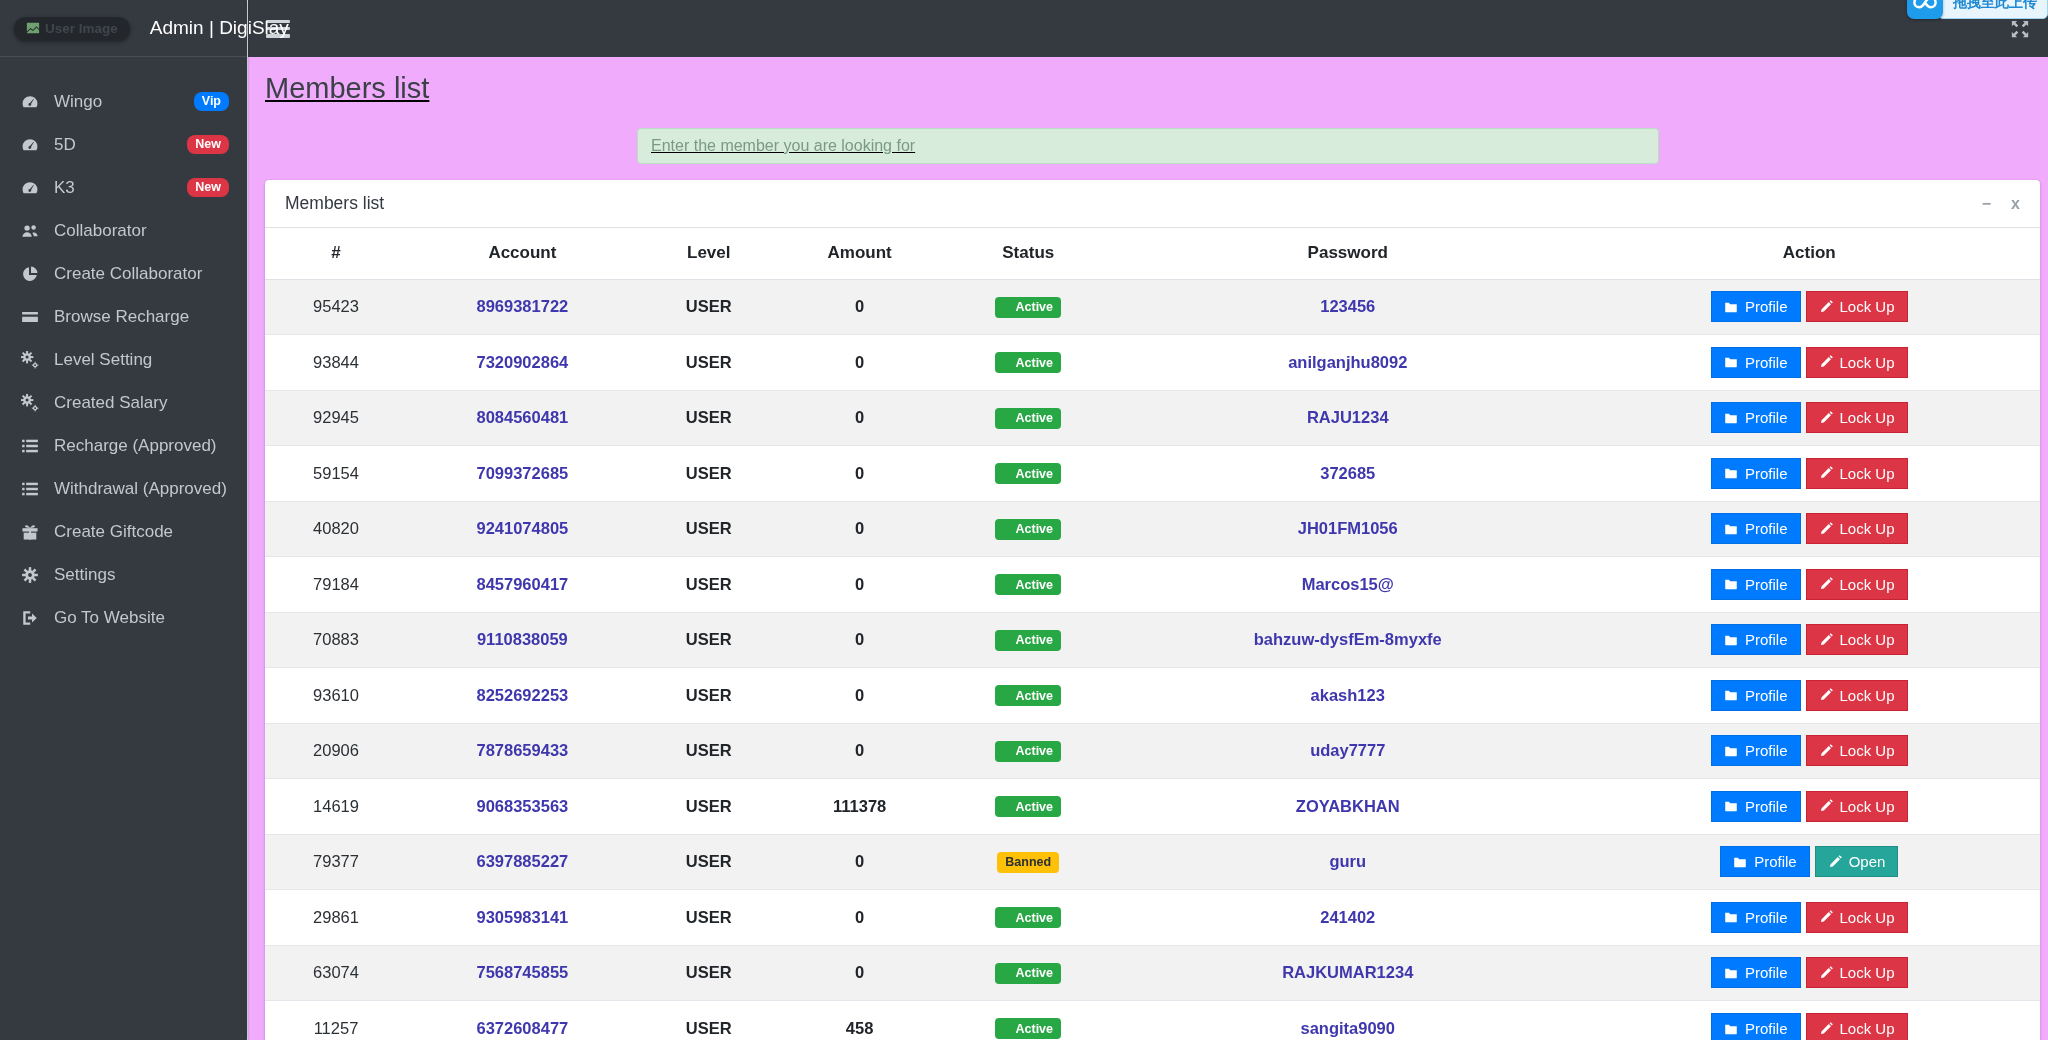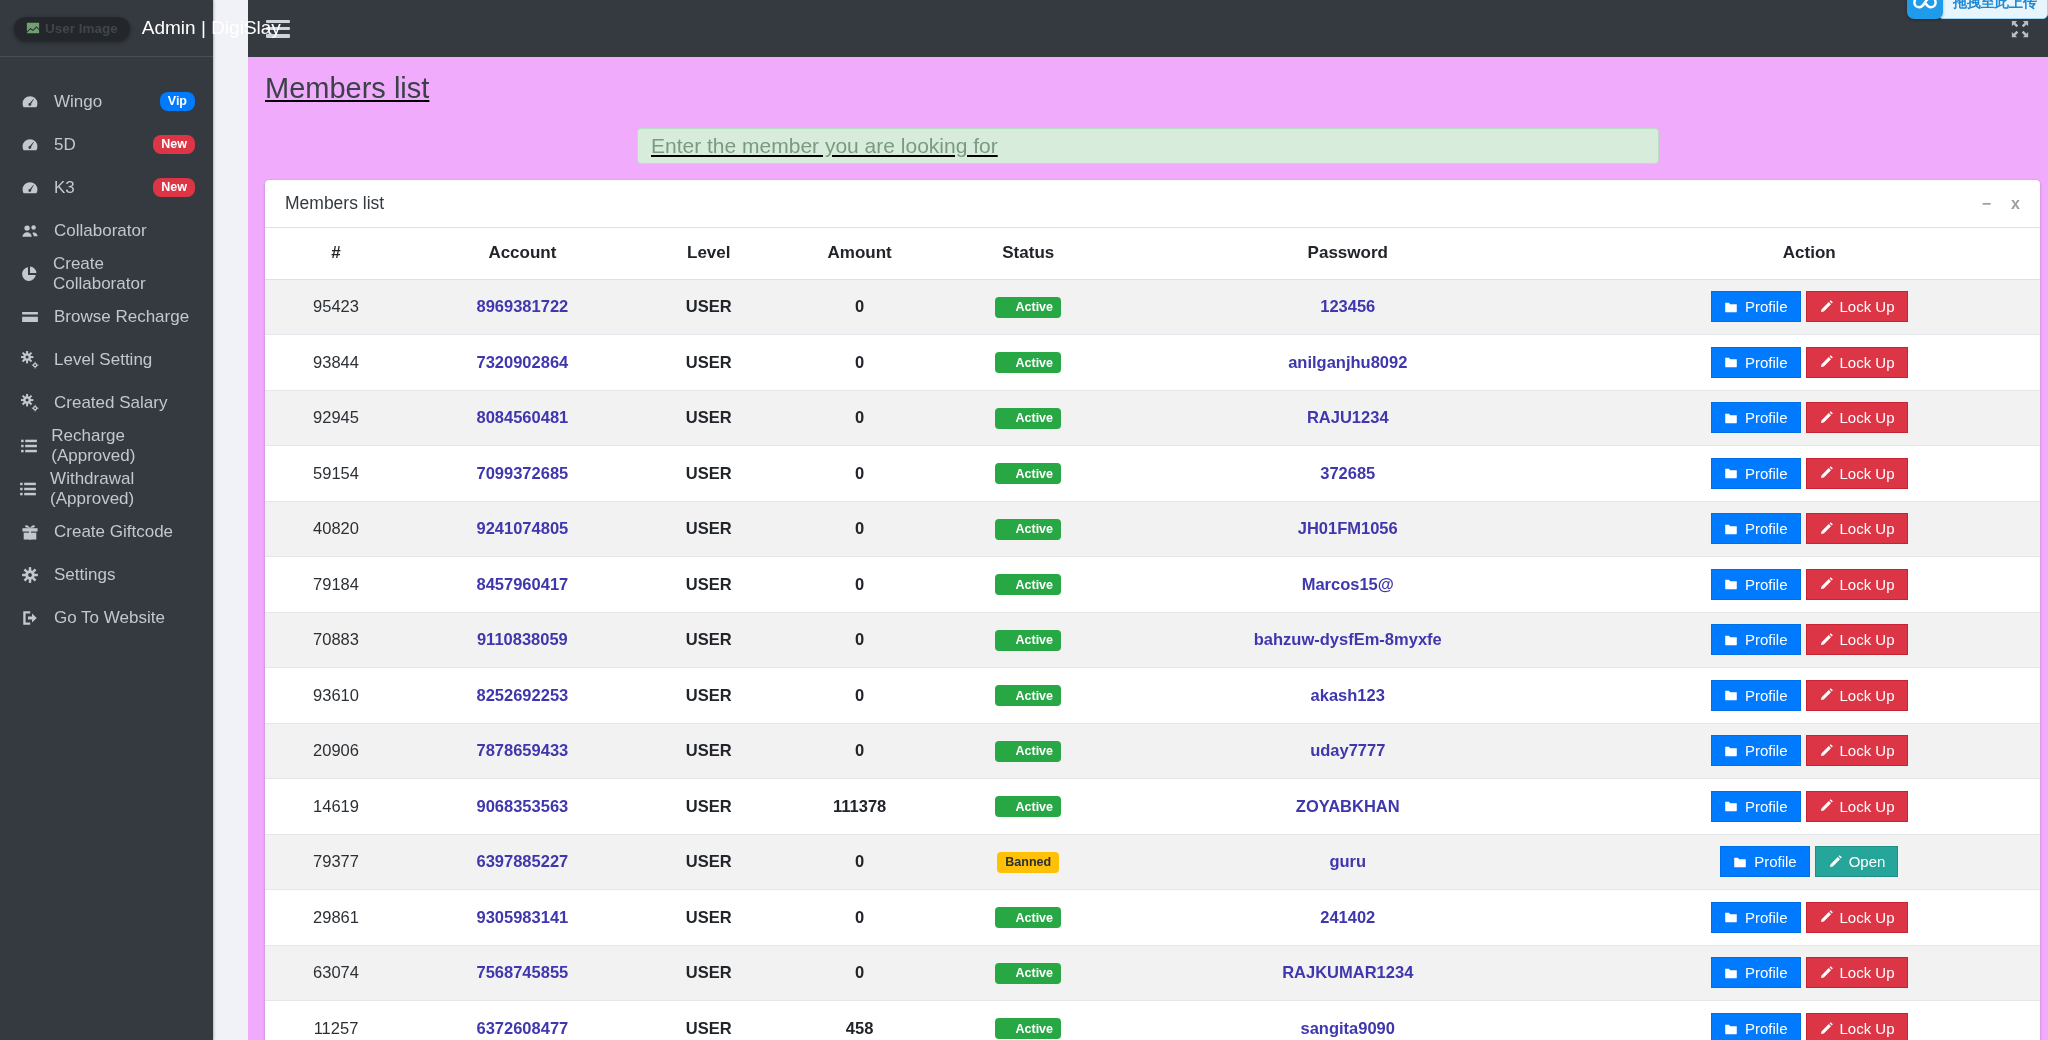--- a/index.html
+++ b/index.html
@@ -17,45 +17,45 @@
   
   .upload-overlay { position:fixed; top:-14px; right:0; height:33px; display:flex; align-items:stretch; z-index:50; }
   .upload-overlay .ico { width:36px; background:#1e9ceb; border-radius:7px; display:flex; align-items:center;
                          justify-content:center; box-shadow:0 1px 3px rgba(0,0,0,.3); z-index:2; }
   .upload-overlay .ico svg { width:24px; height:13px; }
   .upload-overlay .lbl { margin-left:-5px; padding:0 10px 0 14px; background:#e9f5fd; border:1px solid #9fd4f6;
                          border-radius:5px; display:flex; align-items:center; font-size:14px; font-weight:700;
                          color:#1e88d2; white-space:nowrap; }
 
   
-  .sidebar { position:fixed; left:0; top:0; width:213px; height:100%; background:#343a40; z-index:30;
+  .sidebar { position:fixed; left:0; top:0; width:247px; height:100%; background:#343a40; z-index:30;
              box-shadow:1px 0 2px rgba(0,0,0,.25); }
   .brand { height:57px; display:flex; align-items:center; padding:0 14px; border-bottom:1px solid rgba(255,255,255,.1); }
   .logo-pill { display:flex; align-items:center; gap:5px; background:rgba(0,0,0,.32); border-radius:16px;
                padding:4px 12px; box-shadow:0 2px 4px rgba(0,0,0,.4); }
   .logo-pill svg { width:14px; height:14px; }
   .logo-alt { font-size:13.5px; color:#41464c; font-weight:700; white-space:nowrap; }
-  .brand-title { color:#fff; font-size:19px; font-weight:400; margin-left:12px; white-space:nowrap; }
+  .brand-title { color:#fff; font-size:19px; font-weight:400; margin-left:20px; white-space:nowrap; }
 
   .nav { padding:23px 8px 8px 8px; }
   .nav-item { display:flex; align-items:center; height:43px; padding:0 10px; border-radius:5px;
               color:#c2c7d0; font-size:17px; cursor:pointer; }
   .nav-item.active { background:#007bff; color:#fff; }
   .nav-icon { width:24px; margin-right:12px; display:flex; justify-content:center; }
   .nav-icon svg { width:18px; height:18px; fill:#c2c7d0; }
   .nav-item.active .nav-icon svg { fill:#ffffff; }
   .nav-badge { margin-left:auto; font-size:12.5px; font-weight:700; color:#fff; padding:2.5px 8px;
                border-radius:8px; line-height:1.1; }
 
   
   .content { position:absolute; left:248px; top:57px; right:0; bottom:0; background:#f0abfc; overflow:hidden;text-decoration:underline; }
   .page-title { margin:15px 0 0 17px; font-size:29px; font-weight:500; color:#3b4147; }
   .search-row { display:flex; justify-content:center; margin-top:23px; }
   .search-input { width:1022px; height:36px; background:#d7ecdb; border:1px solid #bcdcc4; border-radius:4px;
-                  padding:0 13px; font-size:21px; color:#2f4f36; outline:none; }
+                  padding:0 13px; font-size:16px; color:#2f4f36; outline:none; }
   .search-input::placeholder { color:#7a9a82; }
 
   .card { position:absolute; left:17px; right:8px; top:123px; height:960px; background:#fff; border-radius:4px;
           box-shadow:0 0 1px rgba(0,0,0,.15), 0 1px 3px rgba(0,0,0,.22); }
   .card-header { height:48px; display:flex; align-items:center; padding:0 20px;
                  border-bottom:1px solid rgba(0,0,0,.12); font-size:17.5px; color:#343a40; }
   .card-tools { margin-left:auto; display:flex; align-items:center; gap:20px; }
   .card-tool { color:#9aa1a9; font-size:16px; font-weight:700; cursor:pointer; line-height:1; }
 
   table.members { width:100%; border-collapse:collapse; table-layout:fixed; }

